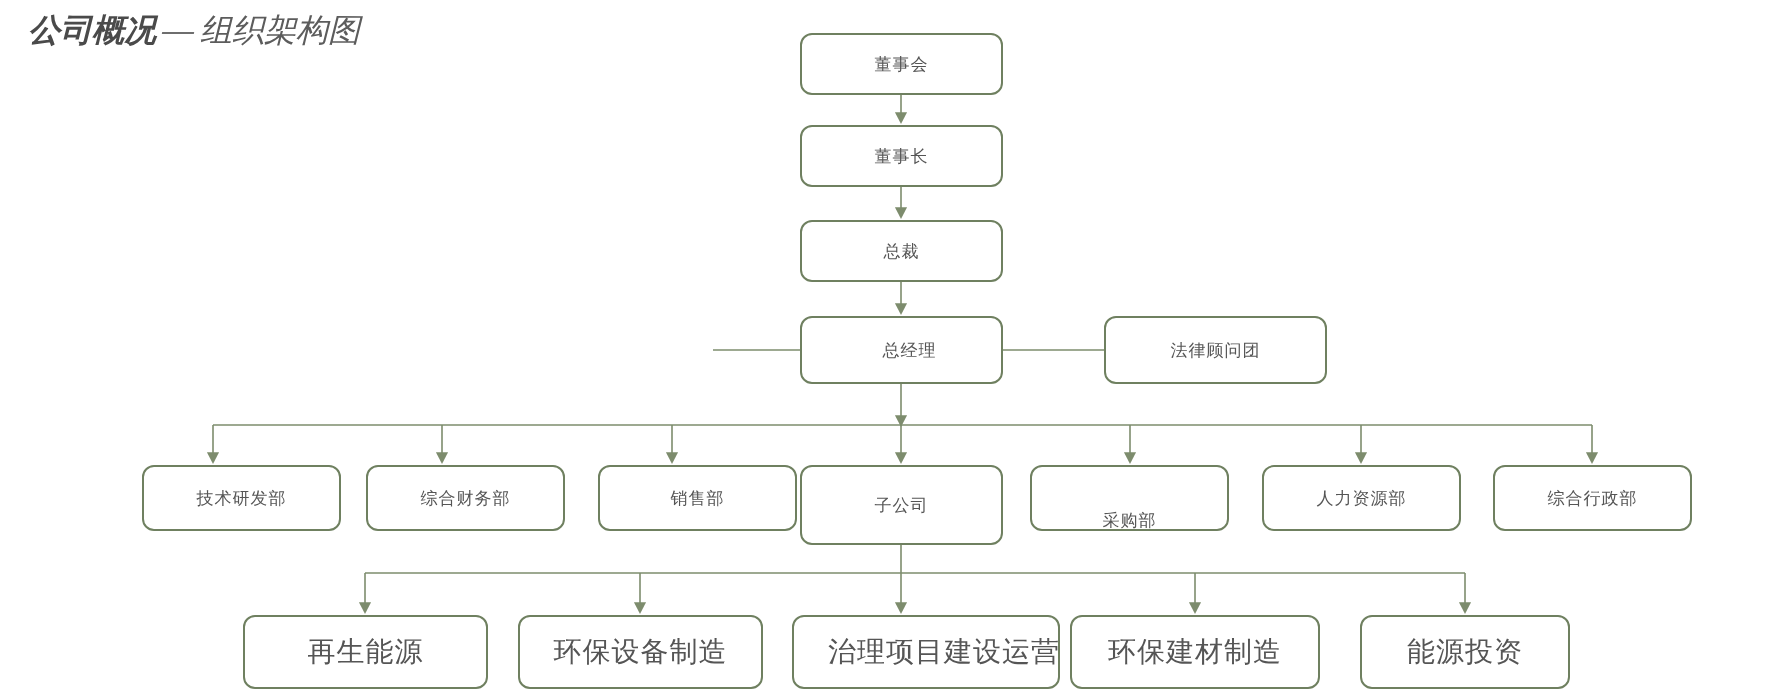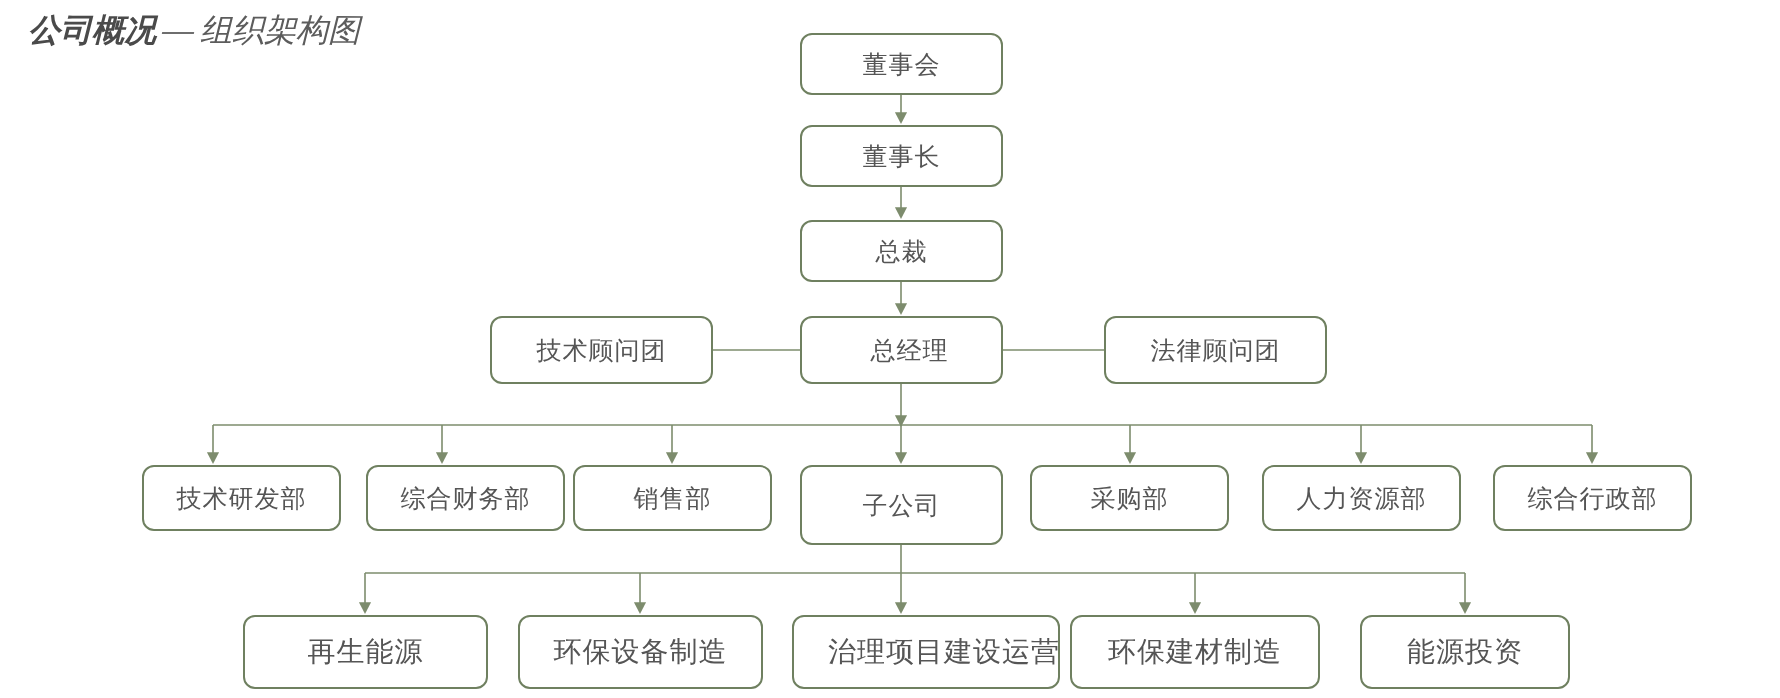--- a/index.html
+++ b/index.html
@@ -65,21 +65,21 @@
     position: absolute;
     border: 2px solid #6f8060;
     border-radius: 12px;
     background: #ffffff;
     color: #555555;
     display: flex;
     align-items: center;
     justify-content: center;
     text-align: center;
     white-space: nowrap;
-    font-size: 25px;
+    font-size: 17px;
     line-height: 1;
     letter-spacing: 1px;
   }
   .node.small-text { font-size: 28px; }
 </style>
 </head>
 <body>
 
 <div id="org-root">
 
@@ -138,45 +138,42 @@
   </div>
 
   <div class="node" style="left:800px; top:220px; width:203px; height:62px;">
     <span>总裁</span>
   </div>
 
   <div class="node" style="left:800px; top:316px; width:203px; height:68px;padding-left:16px;">
     <span>总经理</span>
   </div>
 
-  <div class="node" style="left:490px; top:316px; width:223px; height:68px;">
-    <span>技术顾问团</span>
-  </div>
 
   <div class="node" style="left:1104px; top:316px; width:223px; height:68px;">
     <span>法律顾问团</span>
   </div>
 
   <div class="node" style="left:113px; top:465px; width:199px; height:66px;margin-left:29px;">
     <span>技术研发部</span>
   </div>
 
   <div class="node" style="left:342px; top:465px; width:199px; height:66px;margin-left:24px;">
     <span>综合财务部</span>
   </div>
 
-  <div class="node" style="left:573px; top:465px; width:199px; height:66px;">
+  <div class="node" style="left:598px; top:465px; width:199px; height:66px;">
     <span>销售部</span>
   </div>
 
   <div class="node" style="left:800px; top:465px; width:203px; height:80px;">
     <span>子公司</span>
   </div>
 
-  <div class="node" style="left:1030px; top:465px; width:199px; height:66px;">
+  <div class="node" style="left:1030px; top:465px; width:199px; height:66px;align-items:flex-end;">
     <span>采购部</span>
   </div>
 
   <div class="node" style="left:1262px; top:465px; width:199px; height:66px;">
     <span>人力资源部</span>
   </div>
 
   <div class="node" style="left:1493px; top:465px; width:199px; height:66px;">
     <span>综合行政部</span>
   </div>

